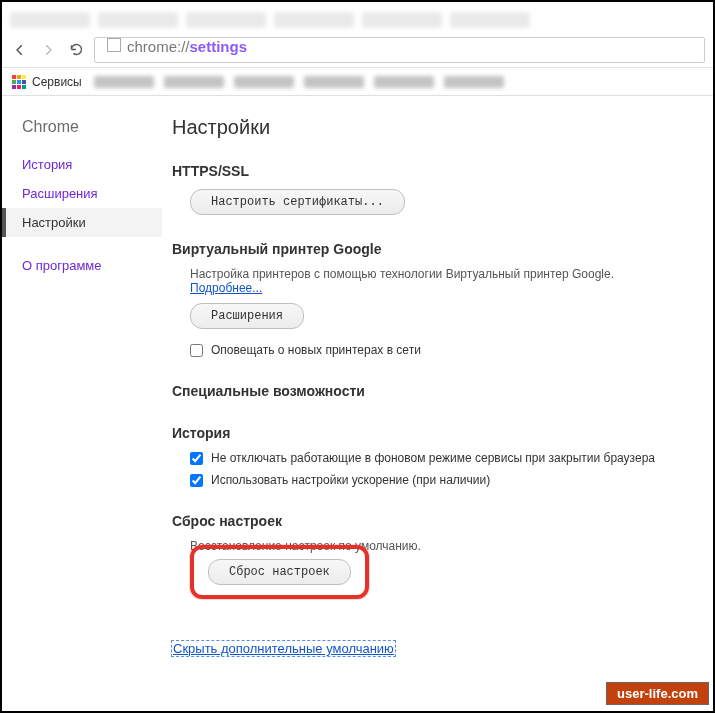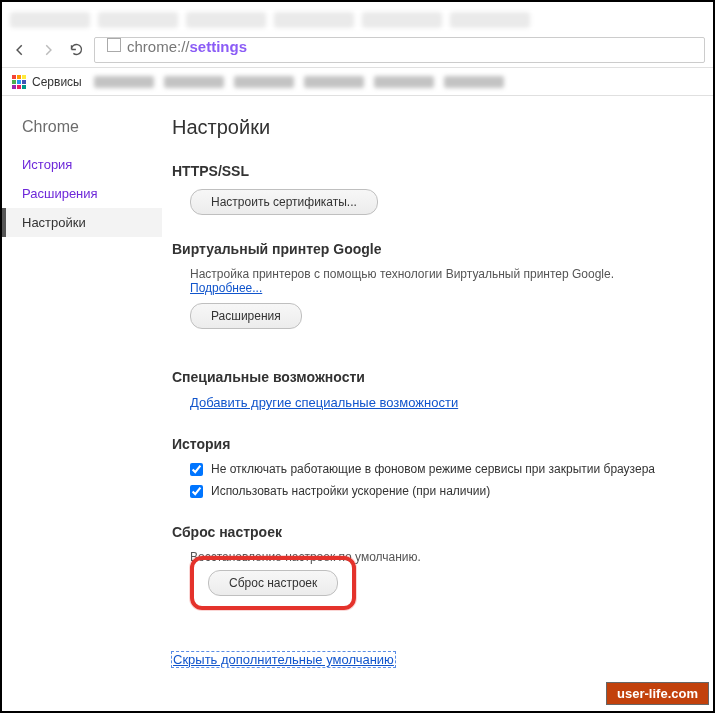--- a/index.html
+++ b/index.html
@@ -142,20 +142,21 @@
   .indent { padding-left: 18px; }
   .btn {
     display: inline-block;
     border: 1px solid #bfbfbf;
     background: linear-gradient(#f7f7f7,#ececec);
     padding: 5px 20px;
     font-size: 12px;
     color: #333;
     border-radius: 12px;
     cursor: pointer;
+    font-family: Liberation Mono, monospace;
   }
   .link {
     color: #1155cc;
     text-decoration: underline;
     cursor: pointer;
   }
   .desc {
     color: #555;
     font-size: 12px;
     margin-bottom: 8px;
@@ -254,20 +255,21 @@
   </div>
 </div>
 
 <div class="content">
   <div class="sidebar">
     <div class="brand">Chrome</div>
     <div class="side-item">История</div>
     <div class="side-item">Расширения</div>
     <div class="side-item active">Настройки</div>
     <div class="side-sep"></div>
+    <div class="side-item">О программе</div>
   </div>
 
   <div class="main">
     <h1>Настройки</h1>
 
     <div class="section">
       <h2>HTTPS/SSL</h2>
       <div class="indent">
         <span class="btn">Настроить сертификаты...</span>
       </div>
@@ -275,28 +277,29 @@
 
     <div class="section">
       <h2>Виртуальный принтер Google</h2>
       <div class="indent">
         <div class="desc">
           <span>Настройка принтеров с помощью технологии Виртуальный принтер Google.</span>
           <span class="link">Подробнее...</span>
         </div>
         <span class="btn">Расширения</span>
         <div style="height:14px"></div>
+        <label class="check-row">
+          <input type="checkbox" style="">
+          <span>Оповещать о новых принтерах в сети</span>
+        </label>
       </div>
     </div>
 
     <div class="section">
       <h2>Специальные возможности</h2>
-      <div class="indent">
-        <span class="link">Добавить другие специальные возможности</span>
-      </div>
     </div>
 
     <div class="section">
       <h2>История</h2>
       <div class="indent">
         <label class="check-row">
           <input type="checkbox" checked="" style="">
           <span>Не отключать работающие в фоновом режиме сервисы при закрытии браузера</span>
         </label>
         <label class="check-row">

